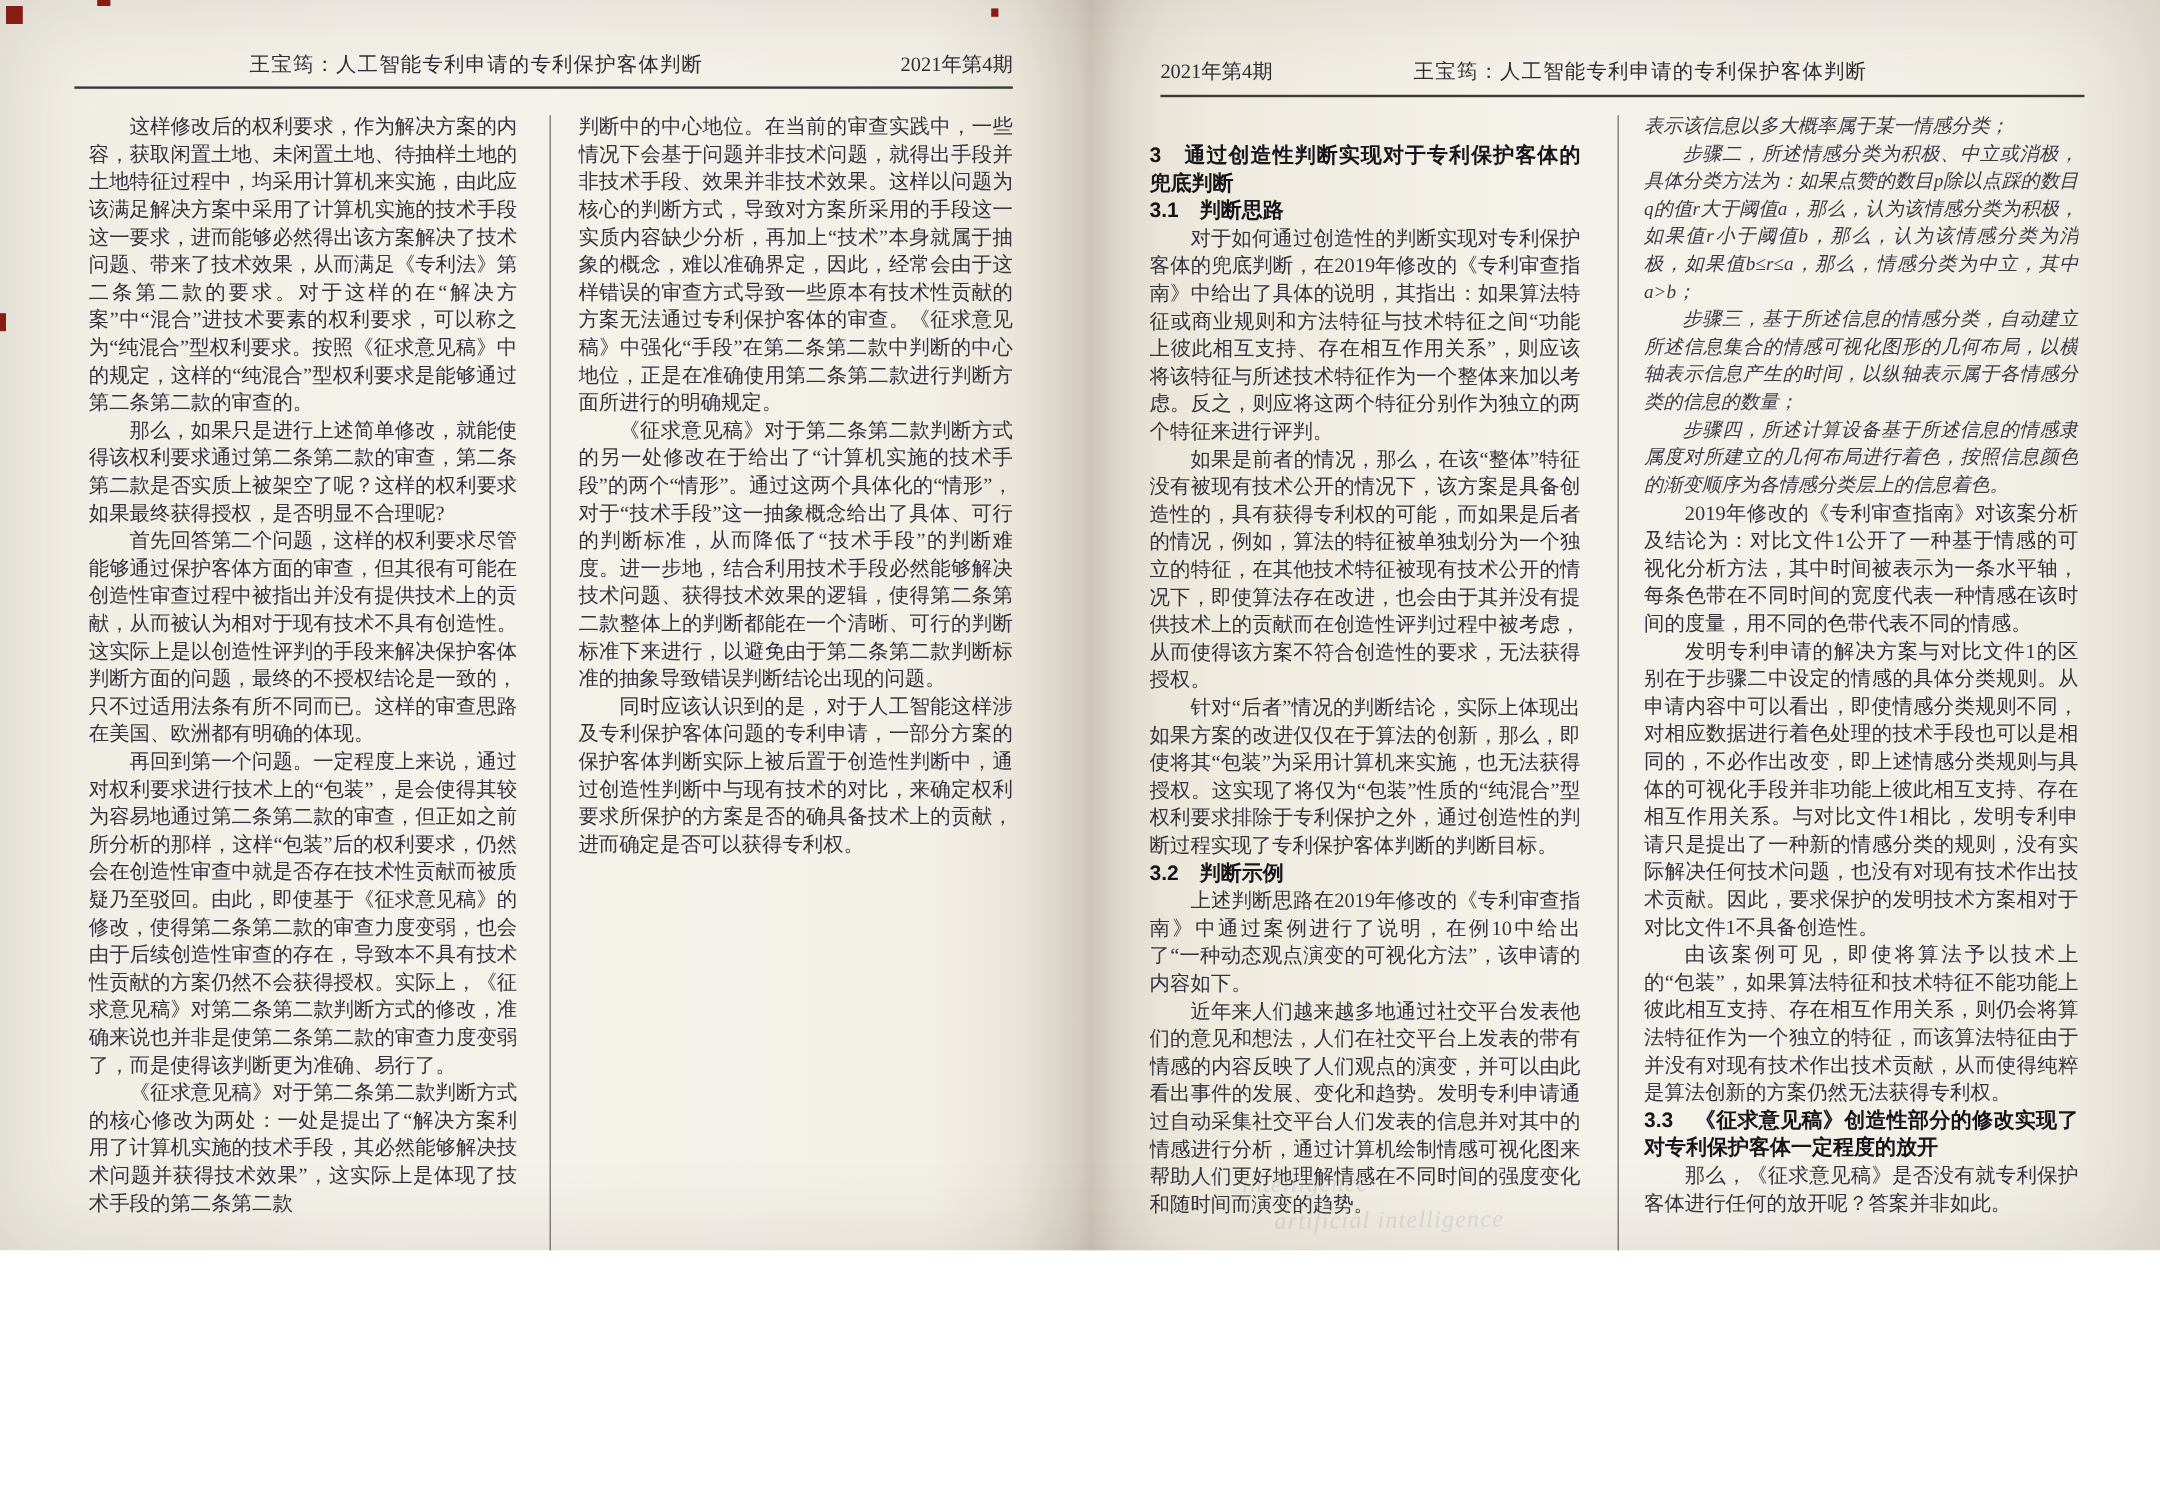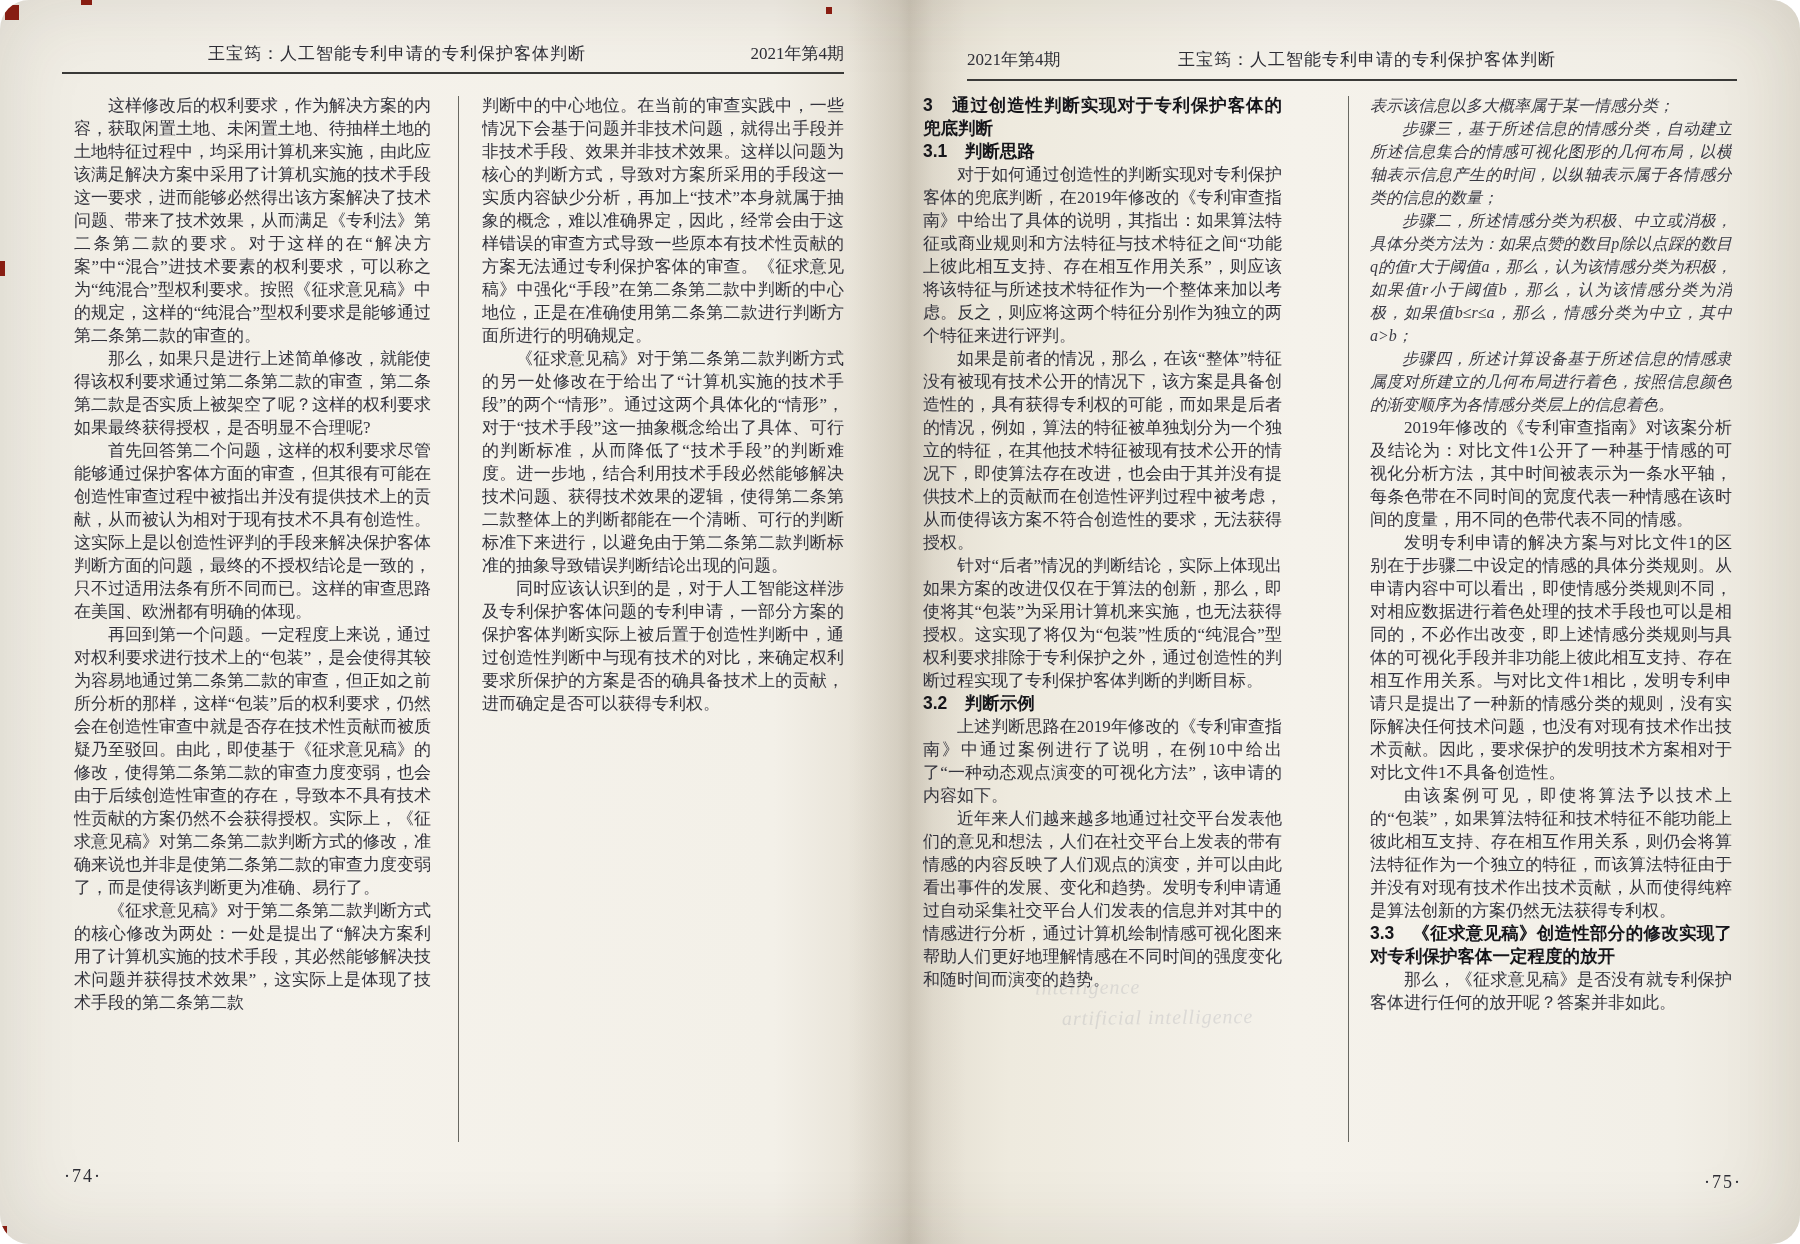--- a/index.html
+++ b/index.html
@@ -1,26 +1,25 @@
 <!DOCTYPE html>
 <html><head>
 <meta charset="utf-8">
 <style>
   html,body{margin:0;padding:0;}
   body{width:1800px;height:1244px;overflow:hidden;}
 
   .scan{
-    position:relative;width:1800px;height:1244px;overflow:hidden;
+    position:relative;width:1800px;height:1042px;overflow:hidden;
     font-family:"Liberation Serif","DejaVu Serif",serif;
     color:#33333d;
     background:linear-gradient(90deg,
       #efece3 0%, #f5f2eb 18%, #f3f0e8 43%,
       #e2dccf 50.5%, #eeeade 56%, #f5f2eb 72%,
       #f2efe7 93%, #e9e5da 100%);
-    border-radius:29px;
   }
   .scan::after{
     content:"";position:absolute;inset:0;pointer-events:none;
     box-shadow:inset 0 0 80px rgba(60,50,30,0.13);
   }
 
   
   .mark{position:absolute;background:#8e1d12;}
   .mark-a{left:5px;top:5px;width:14px;height:15px;}
   .mark-b{left:0;top:261px;width:5px;height:15px;}
@@ -49,21 +48,21 @@
   .rule-left{left:62px;top:72px;width:782px;}
   .rule-right{left:967px;top:79px;width:770px;}
 
   
   .col{
     position:absolute;top:94px;height:1052px;overflow:hidden;
     font-size:17px;line-height:23px;text-align:justify;
   }
   .col-1{left:74px;width:357px;}
   .col-2{left:482px;width:362px;}
-  .col-3{left:923px;width:359px;}
+  .col-3{left:958px;width:359px;margin-top:24px;}
   .col-4{left:1370px;width:362px;}
 
   .coldivider{position:absolute;top:96px;height:1046px;width:1px;background:rgba(70,70,64,0.8);}
   .div-left{left:458px;}
   .div-right{left:1348px;}
 
   .blk{margin:0;padding:0;}
   .para{text-indent:2em;}
   .para-cont{text-indent:0;}
   .heading1,.heading2{
@@ -136,22 +135,22 @@
         <p class="blk para">对于如何通过创造性的判断实现对专利保护客体的兜底判断，在2019年修改的《专利审查指南》中给出了具体的说明，其指出：如果算法特征或商业规则和方法特征与技术特征之间“功能上彼此相互支持、存在相互作用关系”，则应该将该特征与所述技术特征作为一个整体来加以考虑。反之，则应将这两个特征分别作为独立的两个特征来进行评判。</p>
         <p class="blk para">如果是前者的情况，那么，在该“整体”特征没有被现有技术公开的情况下，该方案是具备创造性的，具有获得专利权的可能，而如果是后者的情况，例如，算法的特征被单独划分为一个独立的特征，在其他技术特征被现有技术公开的情况下，即使算法存在改进，也会由于其并没有提供技术上的贡献而在创造性评判过程中被考虑，从而使得该方案不符合创造性的要求，无法获得授权。</p>
         <p class="blk para">针对“后者”情况的判断结论，实际上体现出如果方案的改进仅仅在于算法的创新，那么，即使将其“包装”为采用计算机来实施，也无法获得授权。这实现了将仅为“包装”性质的“纯混合”型权利要求排除于专利保护之外，通过创造性的判断过程实现了专利保护客体判断的判断目标。</p>
         <p class="blk heading2">3.2　判断示例</p>
         <p class="blk para">上述判断思路在2019年修改的《专利审查指南》中通过案例进行了说明，在例10中给出了“一种动态观点演变的可视化方法”，该申请的内容如下。</p>
         <p class="blk para">近年来人们越来越多地通过社交平台发表他们的意见和想法，人们在社交平台上发表的带有情感的内容反映了人们观点的演变，并可以由此看出事件的发展、变化和趋势。发明专利申请通过自动采集社交平台人们发表的信息并对其中的情感进行分析，通过计算机绘制情感可视化图来帮助人们更好地理解情感在不同时间的强度变化和随时间而演变的趋势。</p>
       </div>
     <div class="coldivider div-right"></div>
     <div class="col col-4">
         <p class="blk claim-cont">表示该信息以多大概率属于某一情感分类；</p>
+        <p class="blk claim">步骤二，所述情感分类为积极、中立或消极，具体分类方法为：如果点赞的数目p除以点踩的数目q的值r大于阈值a，那么，认为该情感分类为积极，如果值r小于阈值b，那么，认为该情感分类为消极，如果值b≤r≤a，那么，情感分类为中立，其中a&gt;b；</p>
         <p class="blk claim">步骤三，基于所述信息的情感分类，自动建立所述信息集合的情感可视化图形的几何布局，以横轴表示信息产生的时间，以纵轴表示属于各情感分类的信息的数量；</p>
-        <p class="blk claim">步骤二，所述情感分类为积极、中立或消极，具体分类方法为：如果点赞的数目p除以点踩的数目q的值r大于阈值a，那么，认为该情感分类为积极，如果值r小于阈值b，那么，认为该情感分类为消极，如果值b≤r≤a，那么，情感分类为中立，其中a&gt;b；</p>
         <p class="blk claim">步骤四，所述计算设备基于所述信息的情感隶属度对所建立的几何布局进行着色，按照信息颜色的渐变顺序为各情感分类层上的信息着色。</p>
         <p class="blk para">2019年修改的《专利审查指南》对该案分析及结论为：对比文件1公开了一种基于情感的可视化分析方法，其中时间被表示为一条水平轴，每条色带在不同时间的宽度代表一种情感在该时间的度量，用不同的色带代表不同的情感。</p>
         <p class="blk para">发明专利申请的解决方案与对比文件1的区别在于步骤二中设定的情感的具体分类规则。从申请内容中可以看出，即使情感分类规则不同，对相应数据进行着色处理的技术手段也可以是相同的，不必作出改变，即上述情感分类规则与具体的可视化手段并非功能上彼此相互支持、存在相互作用关系。与对比文件1相比，发明专利申请只是提出了一种新的情感分类的规则，没有实际解决任何技术问题，也没有对现有技术作出技术贡献。因此，要求保护的发明技术方案相对于对比文件1不具备创造性。</p>
         <p class="blk para">由该案例可见，即使将算法予以技术上的“包装”，如果算法特征和技术特征不能功能上彼此相互支持、存在相互作用关系，则仍会将算法特征作为一个独立的特征，而该算法特征由于并没有对现有技术作出技术贡献，从而使得纯粹是算法创新的方案仍然无法获得专利权。</p>
         <p class="blk heading2">3.3　《征求意见稿》创造性部分的修改实现了对专利保护客体一定程度的放开</p>
         <p class="blk para">那么，《征求意见稿》是否没有就专利保护客体进行任何的放开呢？答案并非如此。</p>
       </div>
 
     <div class="ghost ghost-1">intelligence</div>
     <div class="ghost ghost-2">artificial intelligence</div>

